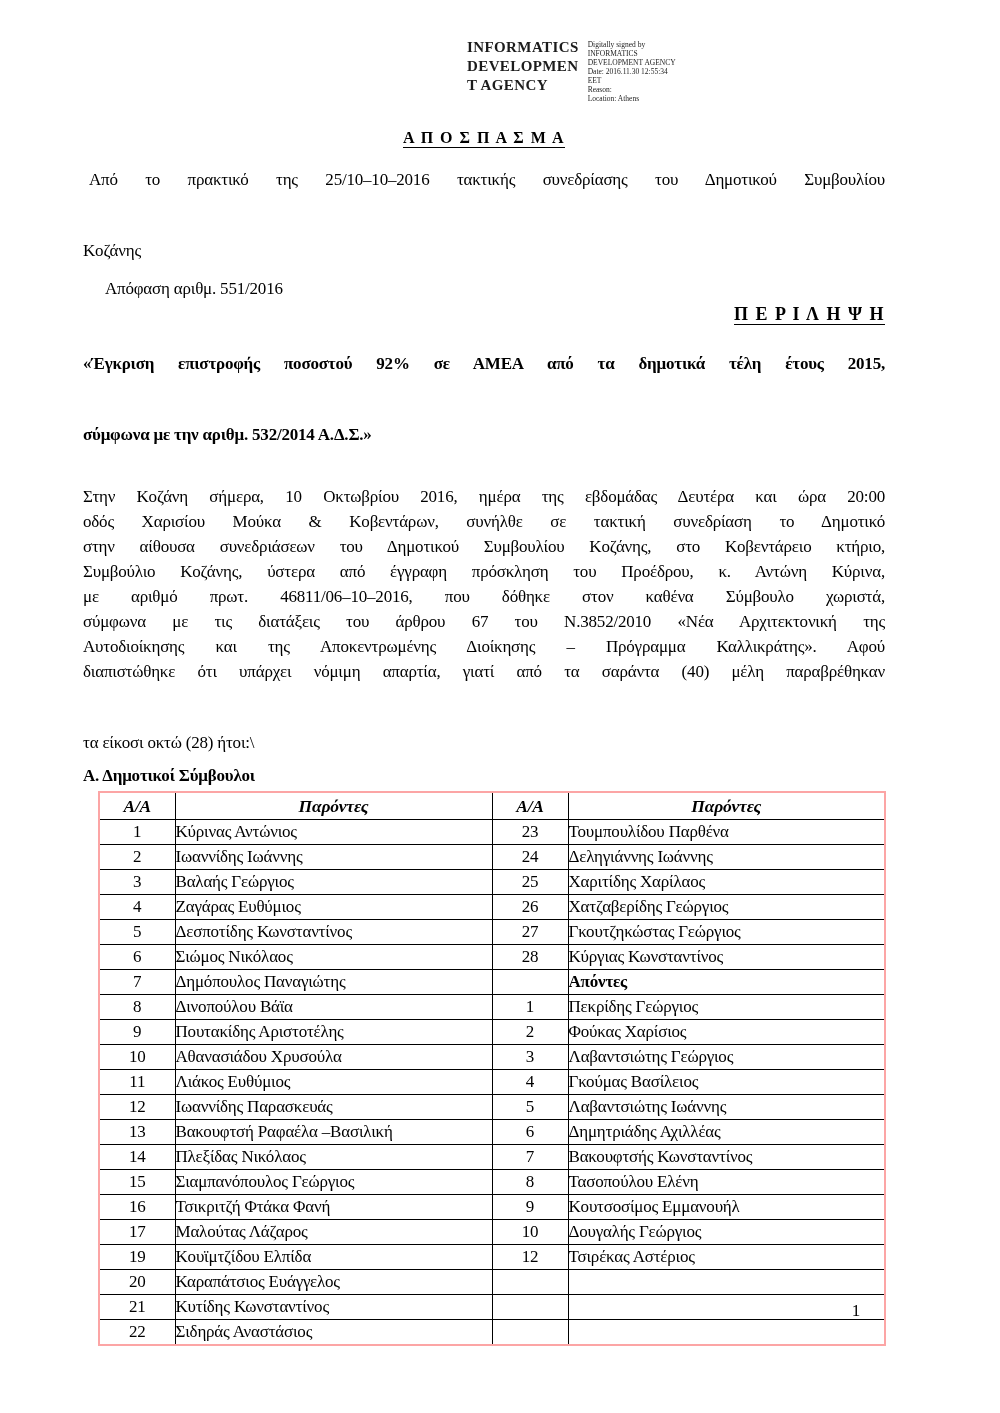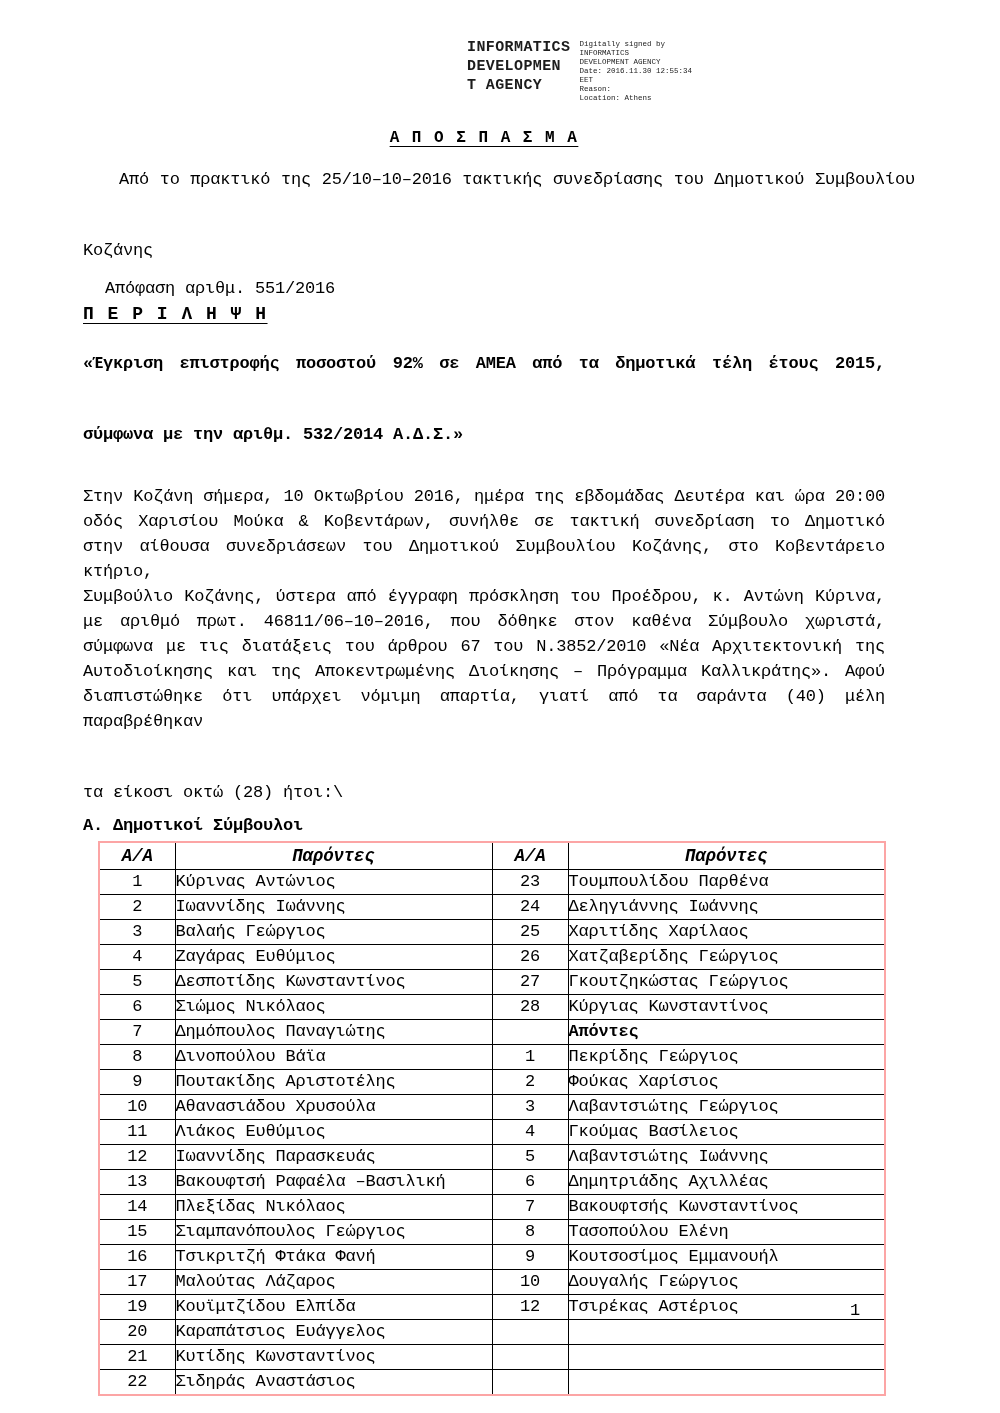--- a/index.html
+++ b/index.html
@@ -2,21 +2,21 @@
 <html lang="el"><head>
 <meta charset="utf-8">
 <style>
   html, body { margin: 0; padding: 0; background: #ffffff; }
   .page {
     position: relative;
     width: 968px;
     height: 1413px;
     background: #ffffff;
     color: #000000;
-    font-family: Liberation Mono, monospace;
+    font-family: Liberation Serif, serif;
     font-size: 17px;
     line-height: 25px;
     letter-spacing: -0.2px;
     overflow: hidden;
     box-sizing: border-box;
   }
   .content { padding: 0 83px; }
 
   
   .sig {
@@ -47,34 +47,34 @@
     text-align: center;
     font-weight: bold;
     font-size: 16px;
     line-height: 22px;
     letter-spacing: 1.5px;
     text-decoration: underline;
     text-underline-offset: 4px;
   }
   .summary-title {
     margin-top: 1px;
-    text-align: left;
+    text-align: right;
     font-weight: bold;
     font-size: 18px;
     line-height: 24px;
     letter-spacing: 1.5px;
     text-decoration: underline;
     text-underline-offset: 4px;
   }
 
   .para { margin-top: 18px; }
   .tline { width: 100%; }
   .jl { text-align: justify; text-align-last: justify; }
   .ll { text-align: left; margin-top: 46px; }
-  .indent-first .tline:first-child { padding-left: 6px; box-sizing: border-box; margin-left: 30px; }
+  .indent-first .tline:first-child { padding-left: 6px; box-sizing: border-box; }
 
   .decision { margin-top: 13px; padding-left: 22px; }
   .quote { margin-top: 25px; font-weight: bold; }
   .bodytext { margin-top: 37px; }
 
   .table-heading {
     margin-top: 8px;
     font-weight: bold;
     line-height: 25px;
   }

